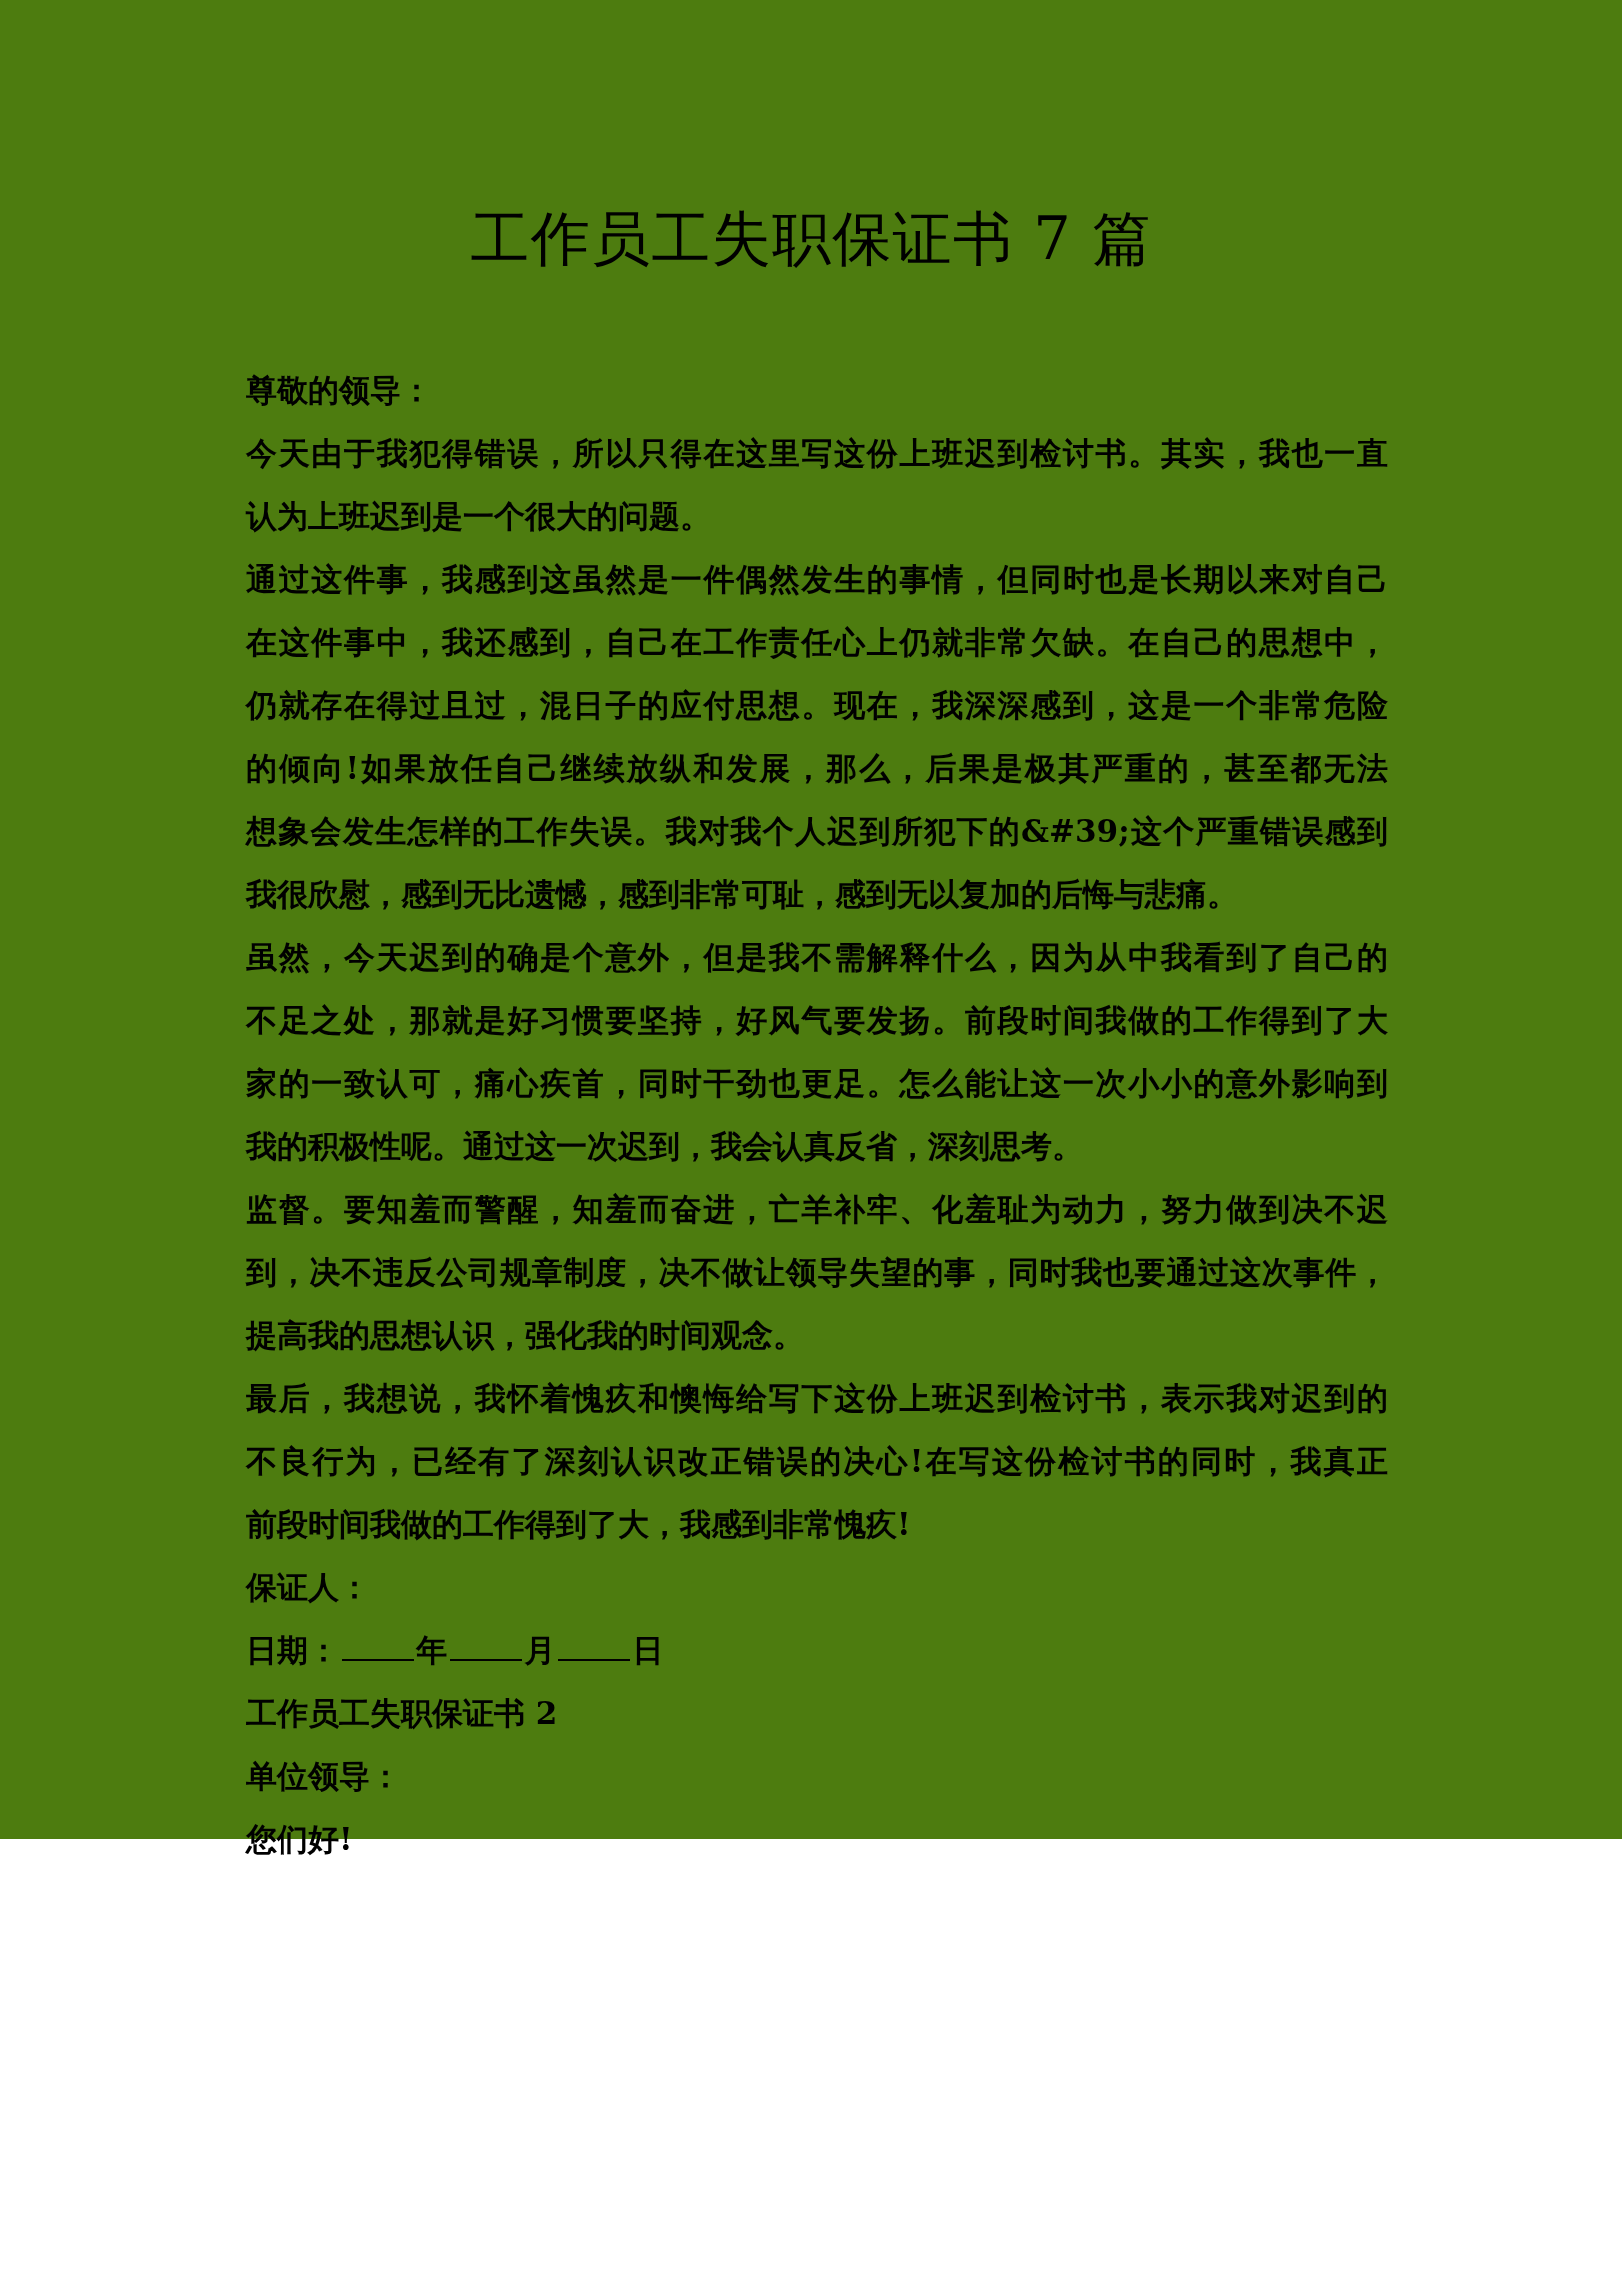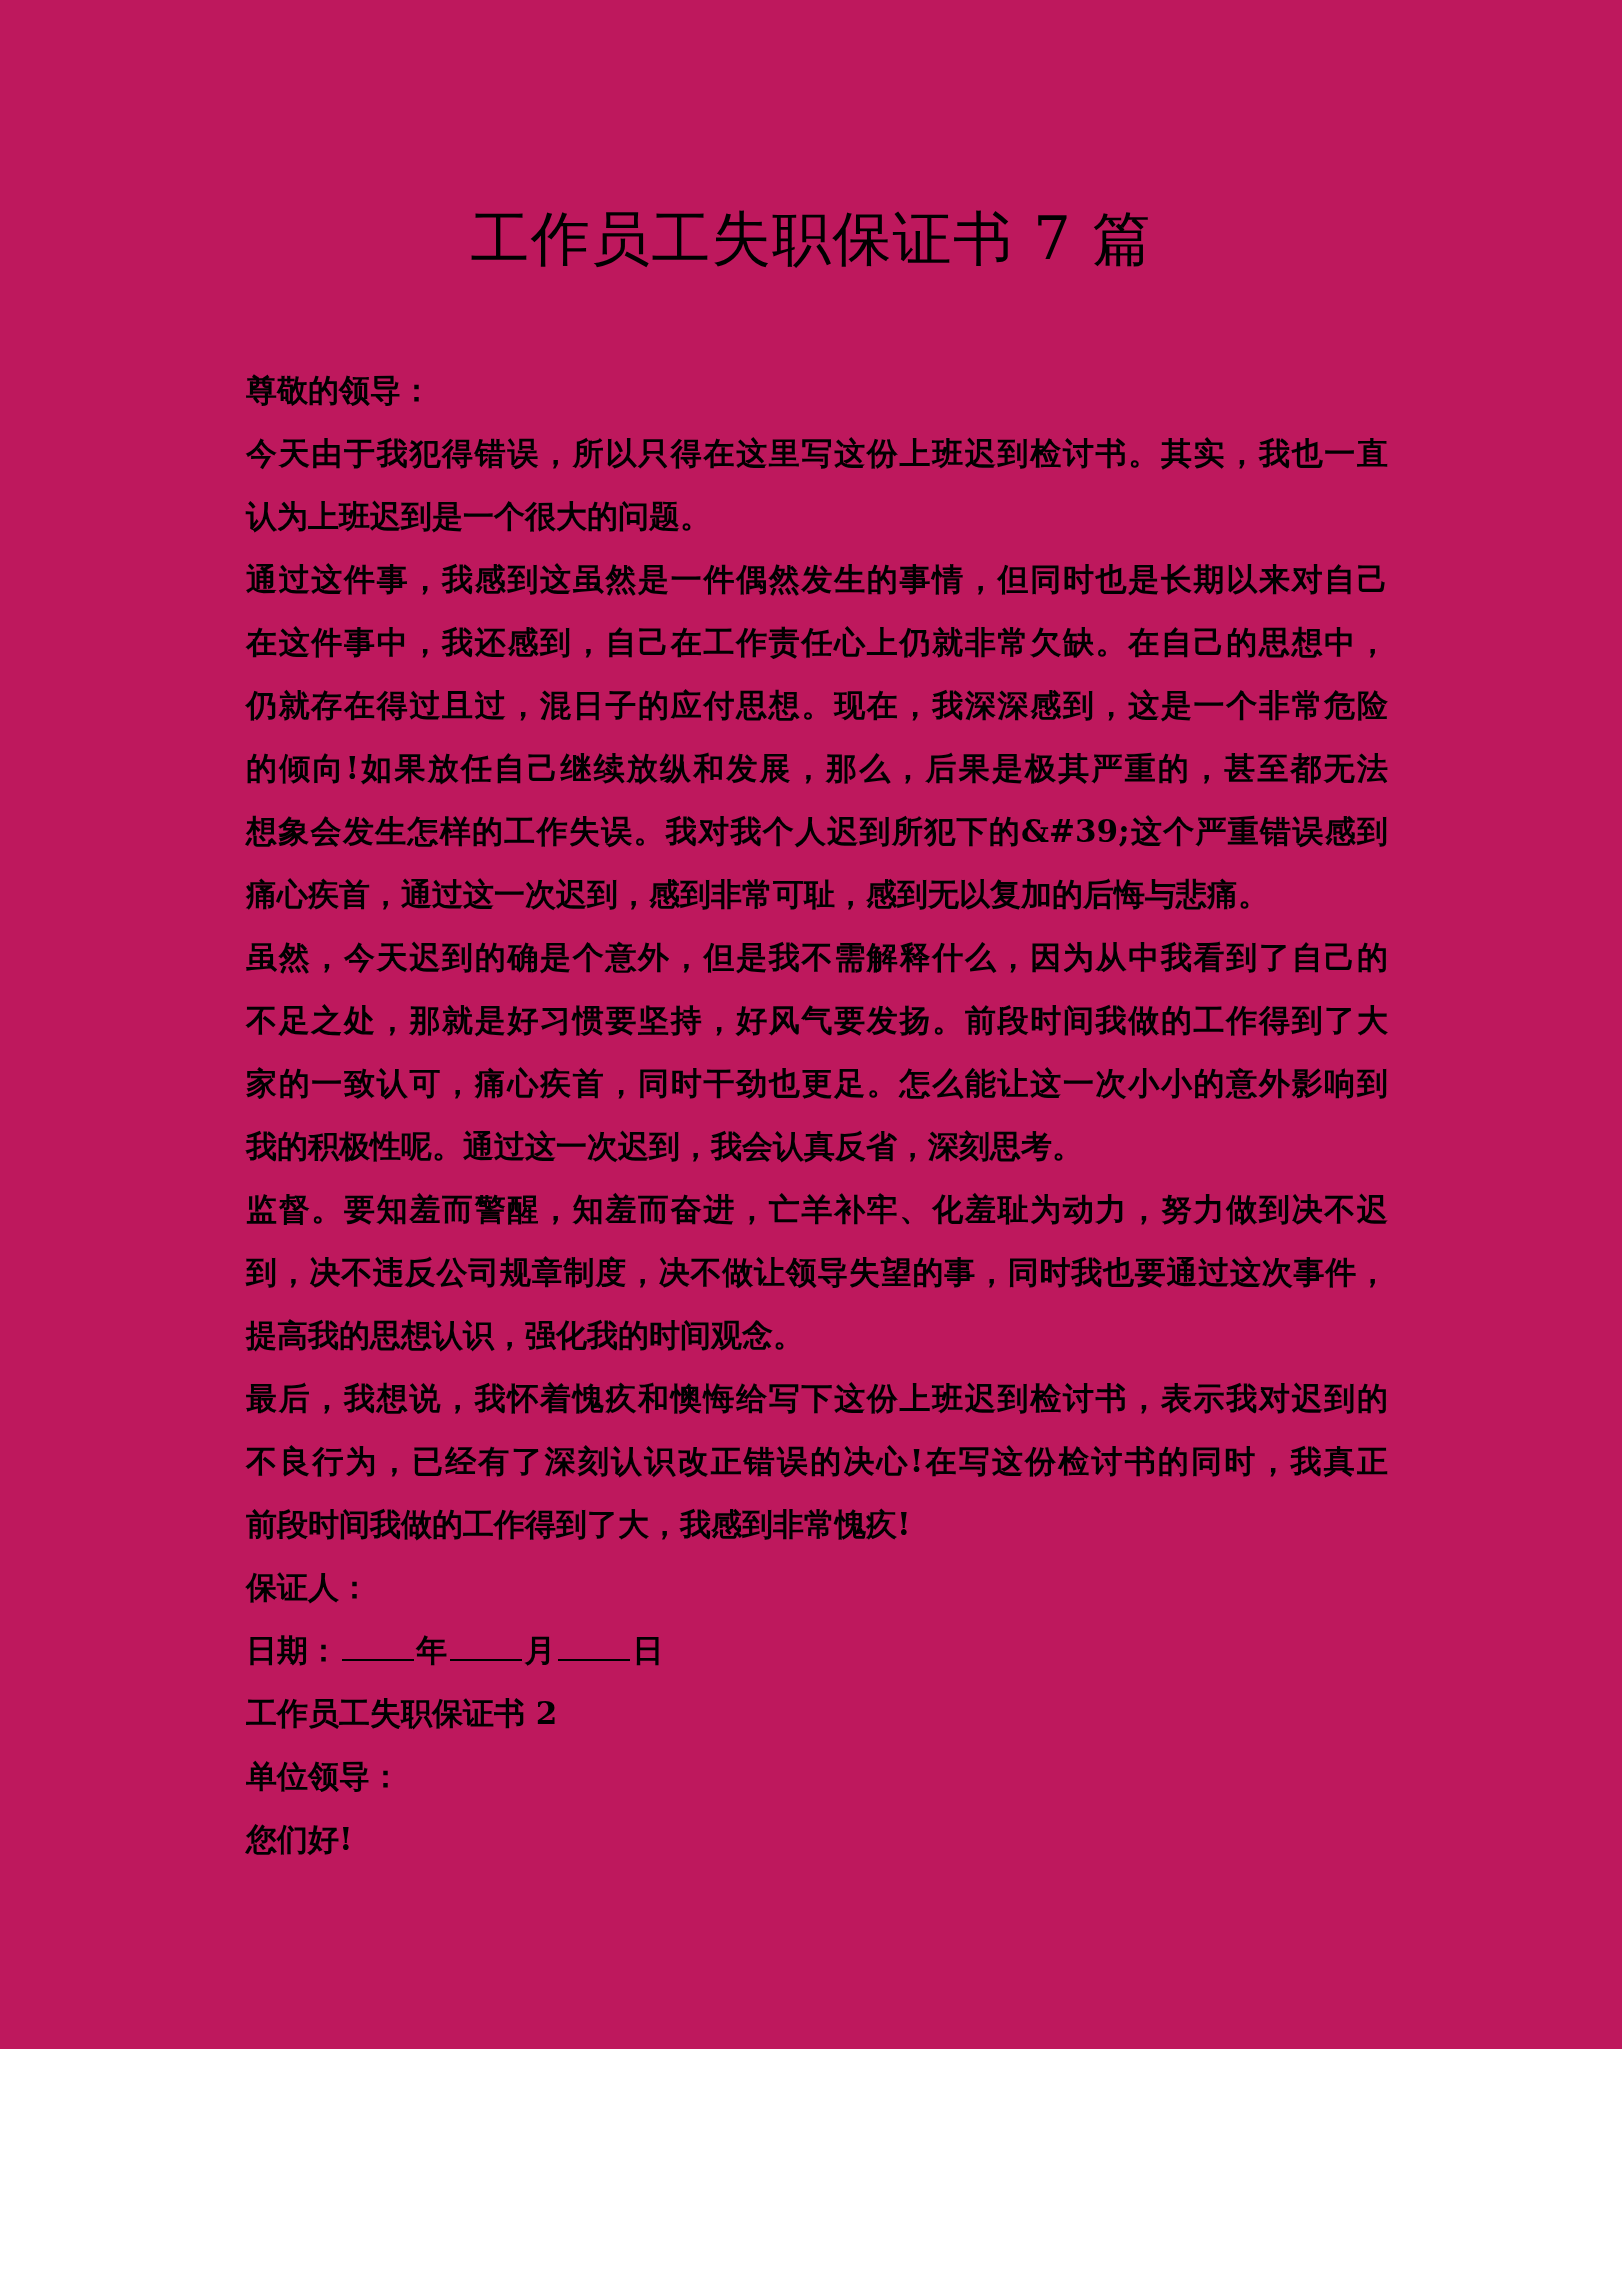--- a/index.html
+++ b/index.html
@@ -1,18 +1,18 @@
 <!DOCTYPE html>
 <html style="font-size:10.5px"><head>
 <meta charset="utf-8">
 <style>
   html, body { margin: 0; padding: 0; background: #ffffff; }
   body { width: 1623px; height: 2295px; position: relative; overflow: hidden;
          font-family: "DejaVu Serif", "Liberation Serif", serif; color: #000; }
-  .page { position: absolute; left: 0; top: 0; width: 1623px; height: 2049px; background: #be185d; }
+  .page { position: absolute; left: 0; top: 0; width: 1623px; height: 1839px; background: #4d7c0f; }
   .title { position: absolute; left: 0; width: 1623px; top: 196px; text-align: center;
            font-size: 59px; line-height: 85px; font-weight: normal; letter-spacing: 1.3px; }
   .body { position: absolute; left: 246px; top: 359px; width: 1142px; font-weight: bold; }
   .line { font-size: 31px; line-height: 63px; height: 63px; white-space: nowrap;
           text-align: justify; text-align-last: justify; }
   .line.last { text-align-last: left; }
   .blank { display: inline-block; border-bottom: 2px solid #000; width: 72px; height: 26px; vertical-align: baseline; margin: 0 2.6px; }
 </style>
 </head>
 <body>
@@ -22,21 +22,21 @@
 
   <div class="body">
     <div class="line last">尊敬的领导：</div>
     <div class="line">今天由于我犯得错误，所以只得在这里写这份上班迟到检讨书。其实，我也一直</div>
     <div class="line last">认为上班迟到是一个很大的问题。</div>
     <div class="line">通过这件事，我感到这虽然是一件偶然发生的事情，但同时也是长期以来对自己</div>
     <div class="line">在这件事中，我还感到，自己在工作责任心上仍就非常欠缺。在自己的思想中，</div>
     <div class="line">仍就存在得过且过，混日子的应付思想。现在，我深深感到，这是一个非常危险</div>
     <div class="line">的倾向!如果放任自己继续放纵和发展，那么，后果是极其严重的，甚至都无法</div>
     <div class="line">想象会发生怎样的工作失误。我对我个人迟到所犯下的&amp;#39;这个严重错误感到</div>
-    <div class="line last">痛心疾首，通过这一次迟到，感到非常可耻，感到无以复加的后悔与悲痛。</div>
+    <div class="line last">我很欣慰，感到无比遗憾，感到非常可耻，感到无以复加的后悔与悲痛。</div>
     <div class="line">虽然，今天迟到的确是个意外，但是我不需解释什么，因为从中我看到了自己的</div>
     <div class="line">不足之处，那就是好习惯要坚持，好风气要发扬。前段时间我做的工作得到了大</div>
     <div class="line">家的一致认可，痛心疾首，同时干劲也更足。怎么能让这一次小小的意外影响到</div>
     <div class="line last">我的积极性呢。通过这一次迟到，我会认真反省，深刻思考。</div>
     <div class="line">监督。要知羞而警醒，知羞而奋进，亡羊补牢、化羞耻为动力，努力做到决不迟</div>
     <div class="line">到，决不违反公司规章制度，决不做让领导失望的事，同时我也要通过这次事件，</div>
     <div class="line last">提高我的思想认识，强化我的时间观念。</div>
     <div class="line">最后，我想说，我怀着愧疚和懊悔给写下这份上班迟到检讨书，表示我对迟到的</div>
     <div class="line">不良行为，已经有了深刻认识改正错误的决心!在写这份检讨书的同时，我真正</div>
     <div class="line last">前段时间我做的工作得到了大，我感到非常愧疚!</div>

